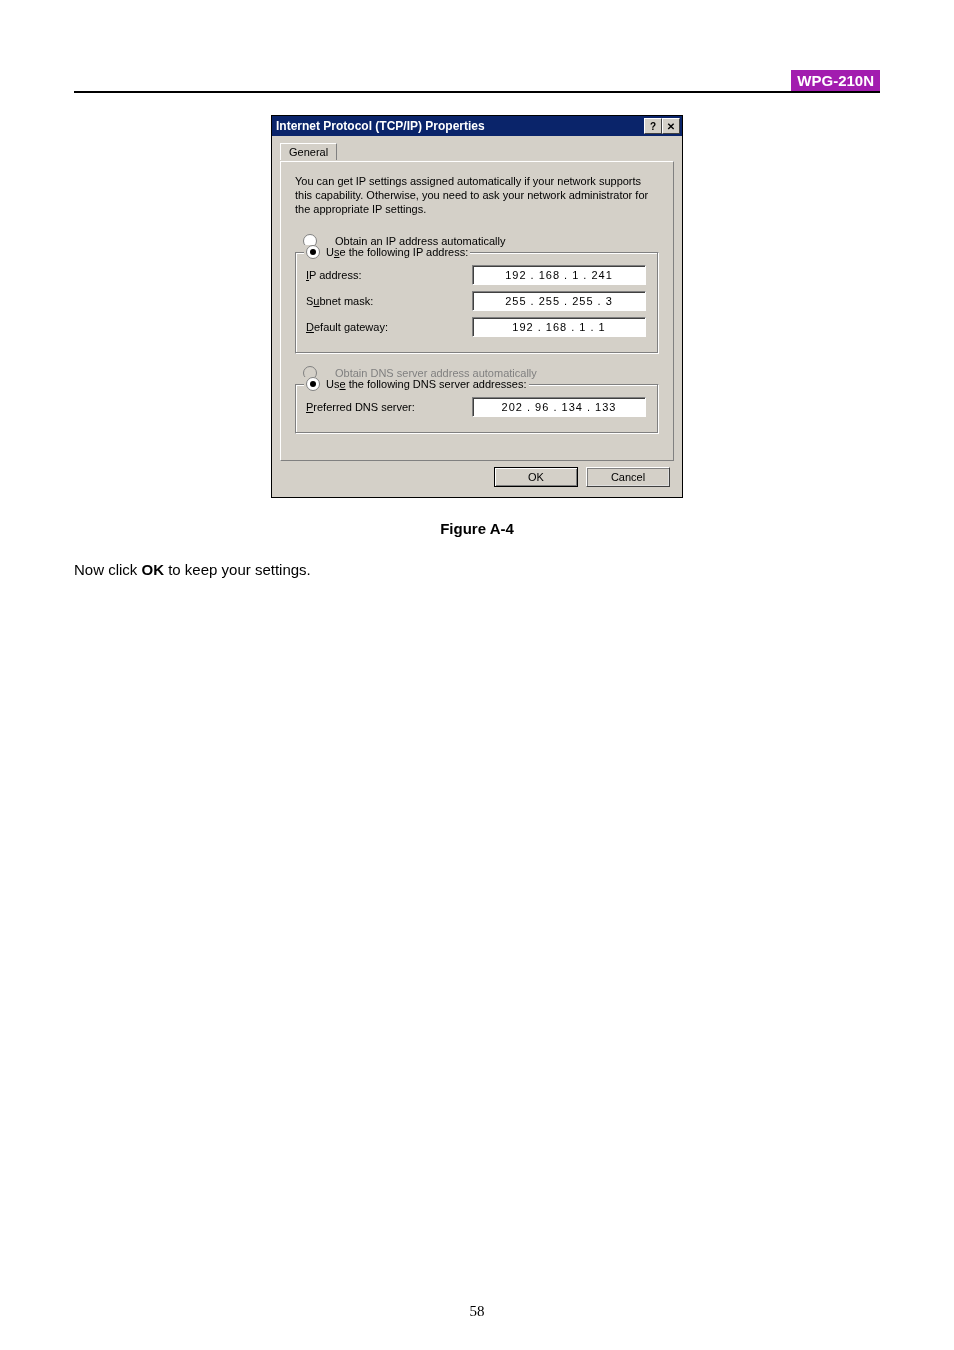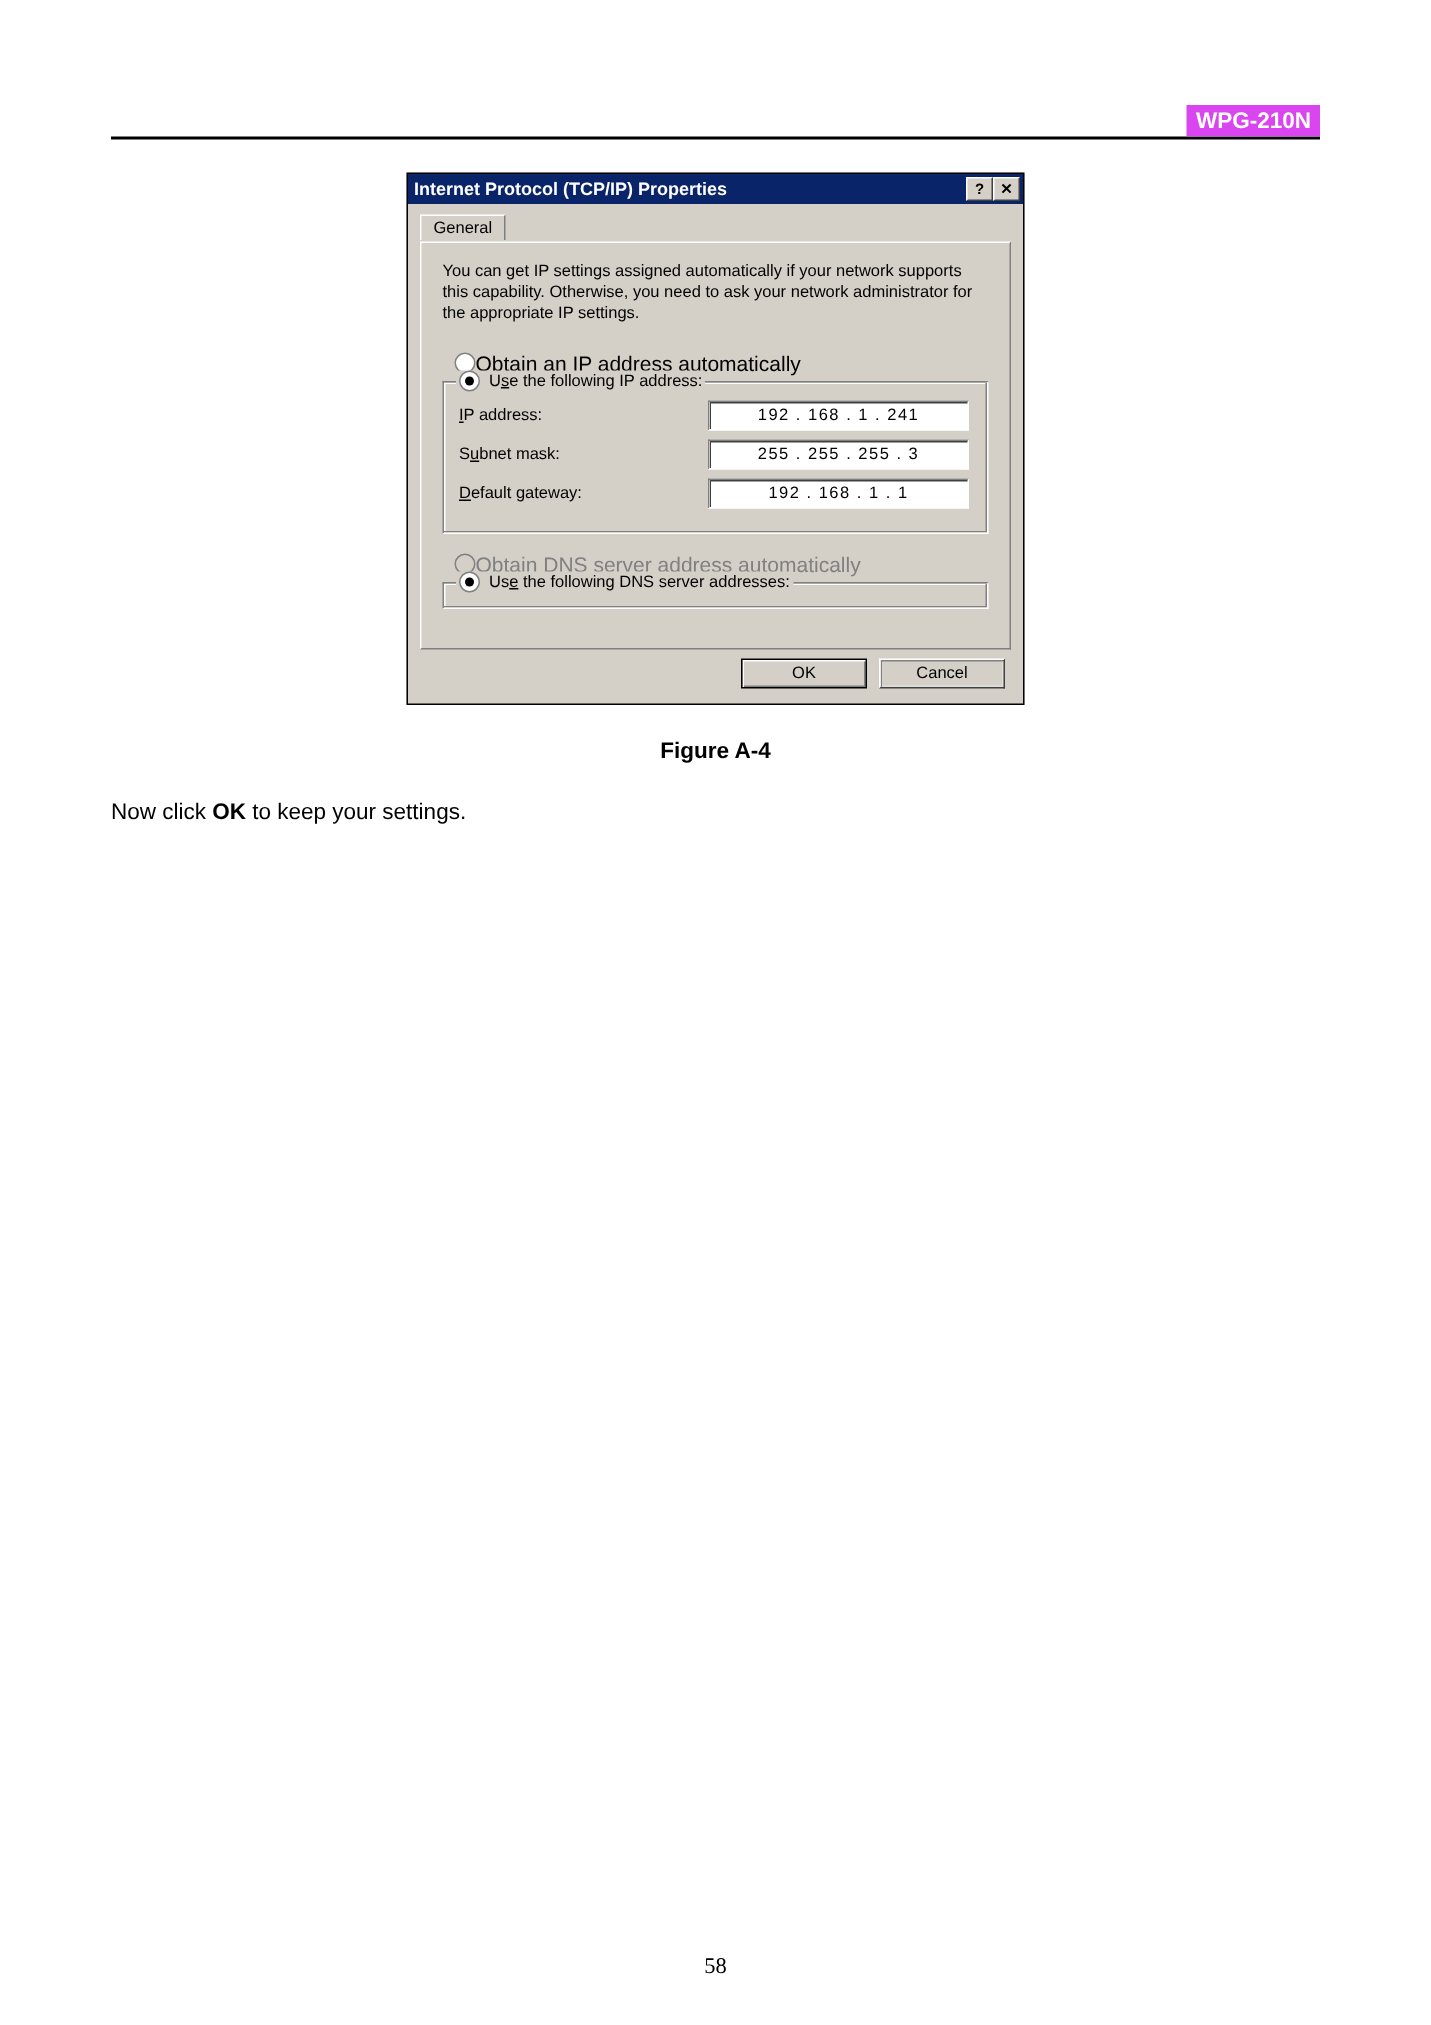--- a/index.html
+++ b/index.html
@@ -9,21 +9,21 @@
     font-family: "Tahoma", "Arial", sans-serif;
     width: 954px;
     height: 1350px;
     position: relative;
     color: #000;
   }
   .page {
     padding: 70px 74px 0 74px;
   }
   .header-box {
-    background: #d946ef;
+    background: #a21caf;
     color: #fff;
     font-family: Arial, sans-serif;
     font-weight: bold;
     font-size: 15px;
     padding: 2px 6px;
     float: right;
   }
   .rule {
     clear: both;
     border-top: 2px solid #000;
@@ -77,21 +77,21 @@
     top:1px;
   }
   .tab-panel {
     border:1px solid #fff;
     border-right-color:#808080;
     border-bottom-color:#808080;
     padding:12px 14px 14px 14px;
     margin-top:-1px;
   }
   .desc { font-size:11px; line-height:14px; margin-bottom:18px; }
-  .radio-row { display:flex; align-items:center; gap:0; margin:2px 0 4px 8px; font-size:14px; }
+  .radio-row { display:flex; align-items:center; gap:18px; margin:2px 0 4px 8px; font-size:11px; }
   .radio {
     width:12px; height:12px; border:1px solid #808080; border-radius:50%;
     background:#fff; display:flex; align-items:center; justify-content:center;
   }
   .radio.sel::after { content:""; width:6px; height:6px; background:#000; border-radius:50%; }
   .radio.disabled { background:#d4d0c8; }
   .disabled-text { color:#808080; }
   .group {
     border:1px solid #808080;
     border-right-color:#fff; border-bottom-color:#fff;
@@ -198,20 +198,24 @@
           <div class="radio-row">
             <span class="radio disabled"></span>
             <span class="disabled-text">O<span class="underline-first">b</span>tain DNS server address automatically</span>
           </div>
 
           <div class="group">
             <div class="legend">
               <span class="radio sel"></span>
               <span>Us<span class="underline-first">e</span> the following DNS server addresses:</span>
             </div>
+            <div class="form-row">
+              <span class="form-label"><span class="underline-first">P</span>referred DNS server:</span>
+              <span class="ip-input">202 . 96  . 134 . 133</span>
+            </div>
           </div>
 
         </div>
         <div class="dlg-buttons">
           <div class="ok-btn">OK</div>
           <div class="btn">Cancel</div>
         </div>
       </div>
     </div>
   </div>

